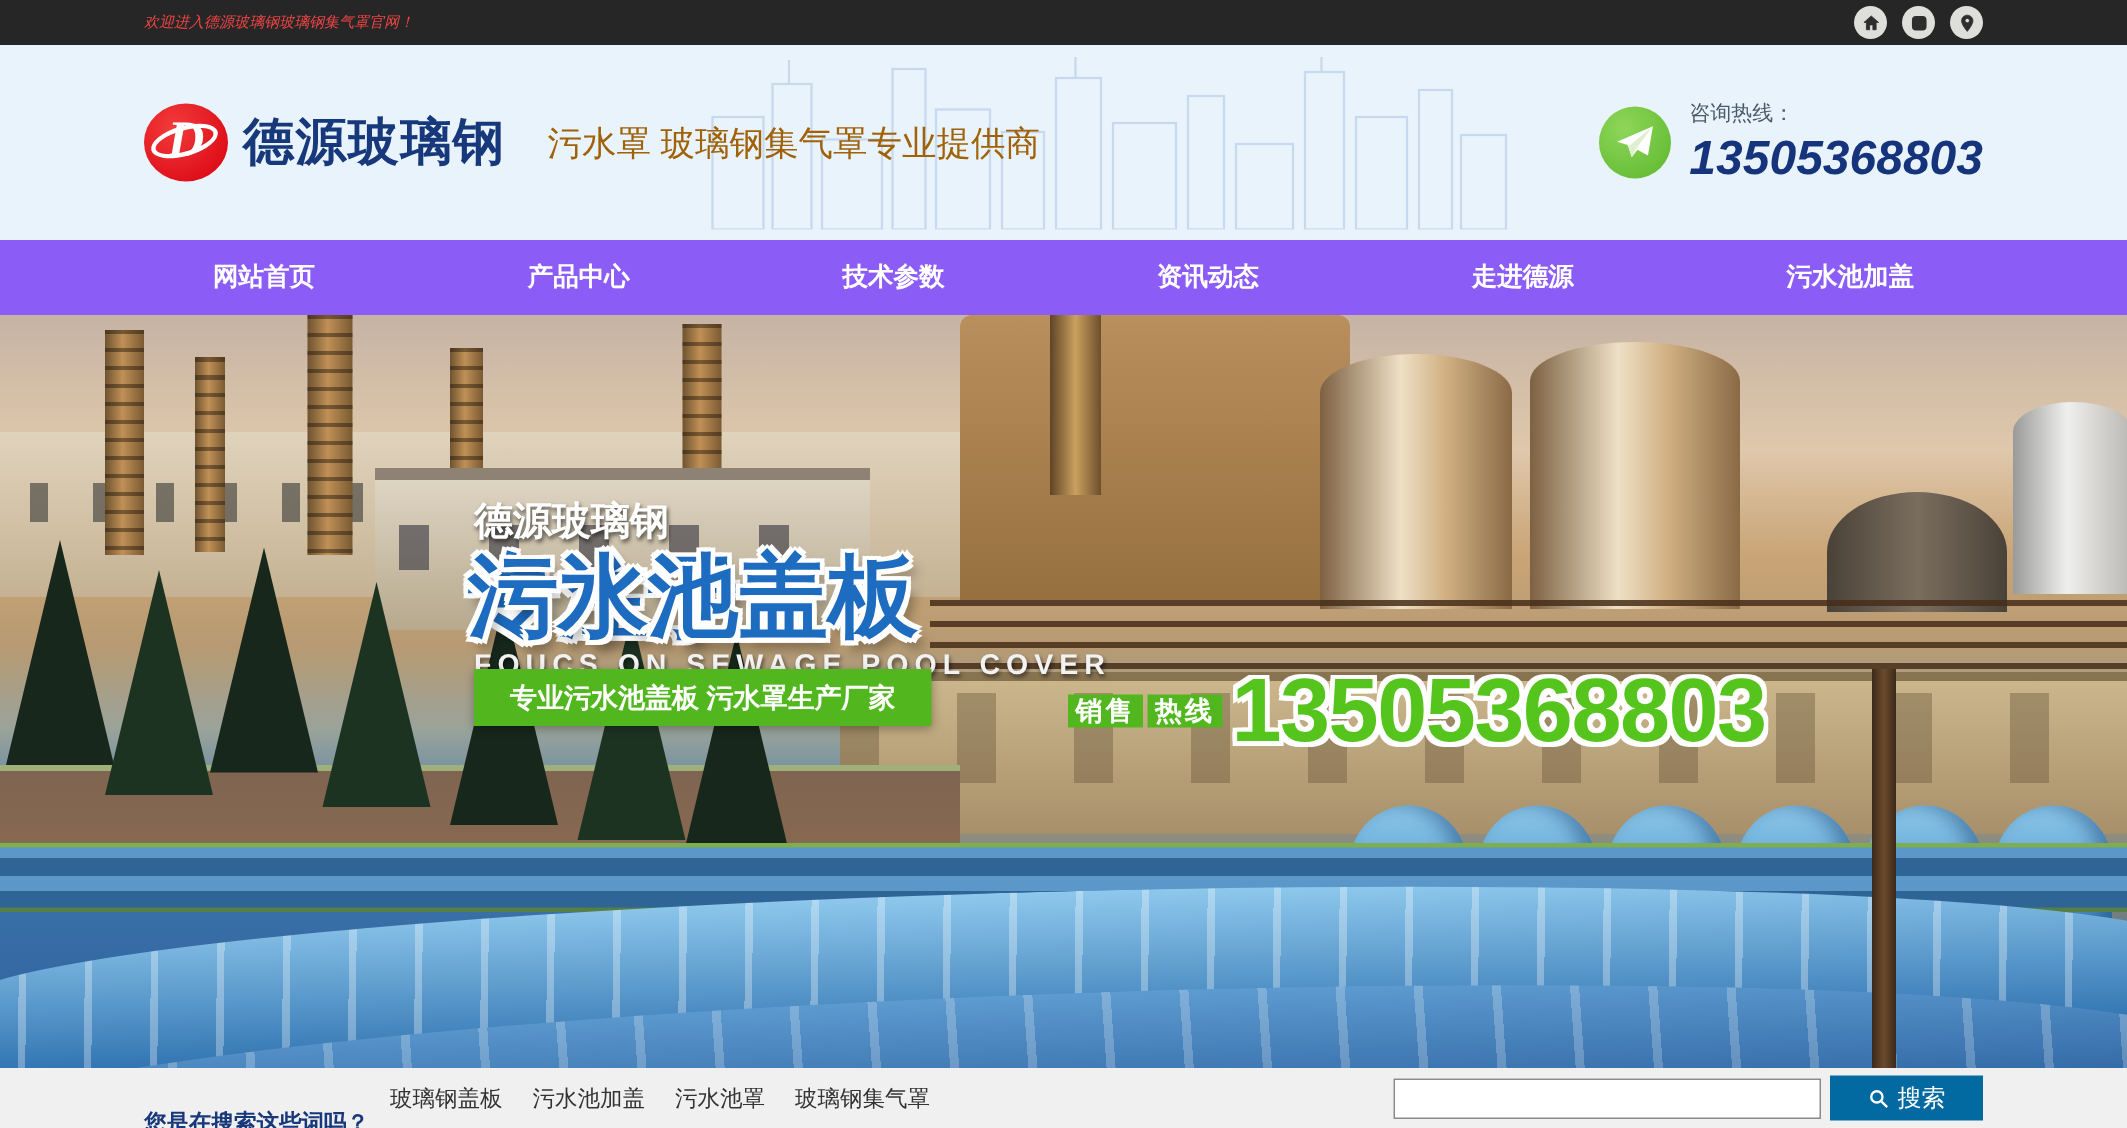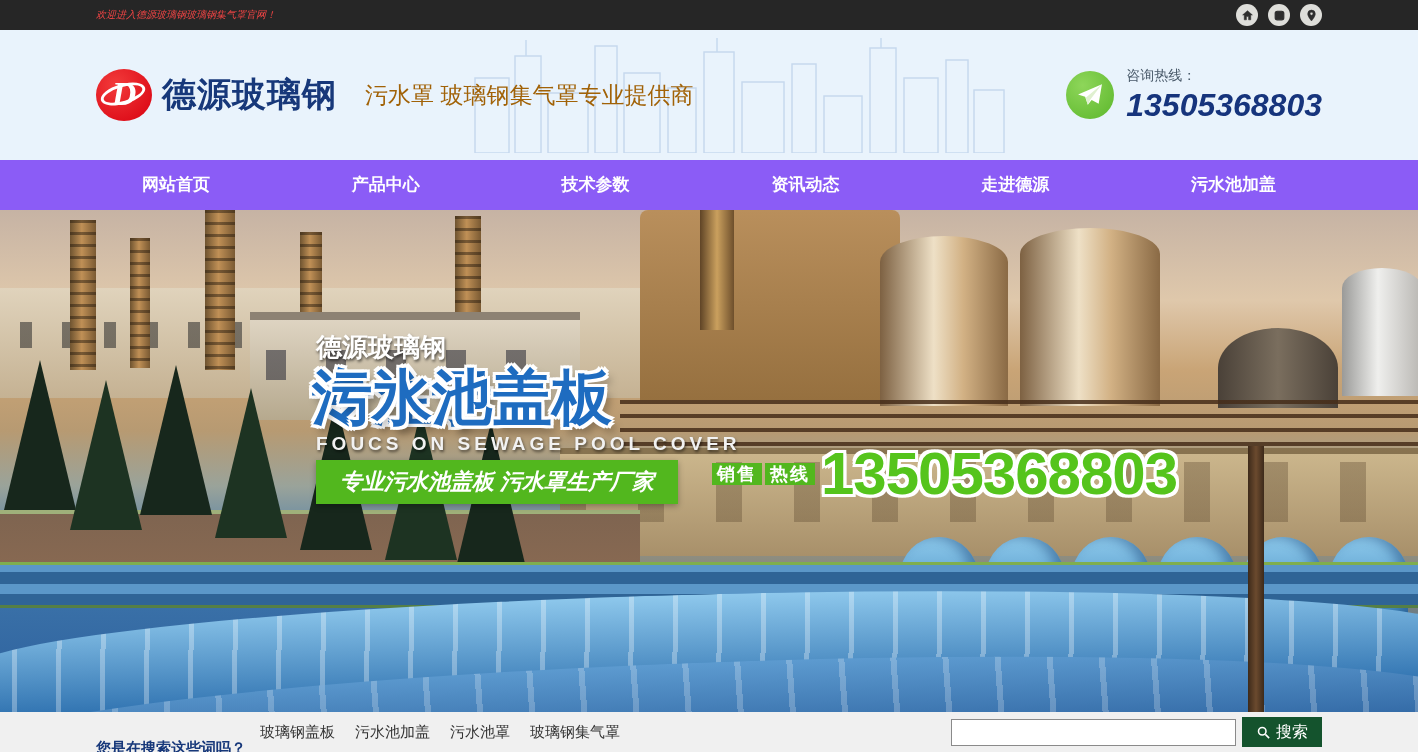--- a/index.html
+++ b/index.html
@@ -74,36 +74,36 @@
   .cover1 { left:-30px; top:384px; width:1500px; height:110px; border-radius:50% 50% 0 0 / 58px 58px 0 0; background:repeating-linear-gradient(92deg, rgba(255,255,255,.30) 0 5px, rgba(255,255,255,0) 5px 44px), linear-gradient(#8ec8ec,#2c6fae); transform:rotate(-1.4deg); }
   .cover2 { left:-40px; top:452px; width:1520px; height:120px; border-radius:50% 50% 0 0 / 64px 64px 0 0; background:repeating-linear-gradient(88deg, rgba(255,255,255,.22) 0 6px, rgba(255,255,255,0) 6px 52px), linear-gradient(#5d9bd0,#1c4f8f); transform:rotate(-2deg); }
   .art-pole { left:1248px; top:236px; width:16px; height:270px; background:linear-gradient(90deg,#3d2a1a,#6b4a2e 50%,#3d2a1a); }
 
   
   .hero-brand { left:316px; top:120px; color:#fff; font-size:26px; font-weight:bold; text-shadow:1px 2px 3px rgba(0,0,0,.6); z-index:5; }
   .hero-headline { left:312px; top:148px; font-size:60px; font-weight:bold; color:#1e6cc0; white-space:nowrap; z-index:5;
       text-shadow:-3px -3px 0 #fff, 3px -3px 0 #fff, -3px 3px 0 #fff, 3px 3px 0 #fff, -3px 0 0 #fff, 3px 0 0 #fff, 0 -3px 0 #fff, 0 3px 0 #fff, 5px 7px 8px rgba(0,0,0,.35); }
   .hero-headline .main { }
   .hero-sub { left:316px; top:223px; color:#f2f2f2; font-size:19px; font-weight:bold; letter-spacing:4px; text-shadow:1px 2px 3px rgba(0,0,0,.55); z-index:5; }
-  .hero-banner-btn { left:316px; top:250px; background:#52b71e; color:#fff; font-size:22px; font-weight:bold; padding:7px 24px; z-index:5; cursor:pointer; box-shadow:0 2px 6px rgba(0,0,0,.3);font-style:italic; }
+  .hero-banner-btn { left:316px; top:236px; background:#52b71e; color:#fff; font-size:18px; font-weight:bold; padding:7px 24px; z-index:5; cursor:pointer; box-shadow:0 2px 6px rgba(0,0,0,.3); }
   .hero-sales { left:712px; top:234px; display:flex; align-items:center; gap:6px; z-index:5; position:absolute; }
   .sales-label { position:static; display:flex; flex-direction:row; gap:3px; }
   .sales-label span { position:static; background:#52b71e; color:#fff; font-size:18px; font-weight:bold; padding:2px 5px; line-height:1; letter-spacing:2px; }
   .sales-number { position:static; font-size:60px; font-weight:800; color:#55c41c; letter-spacing:-1px; line-height:1;
       text-shadow:-3px -3px 0 #fff, 3px -3px 0 #fff, -3px 3px 0 #fff, 3px 3px 0 #fff, -3px 0 0 #fff, 3px 0 0 #fff, 0 -3px 0 #fff, 0 3px 0 #fff; }
 
   
   .footstrip { height:40px; background:#f0f0f0; }
   .footstrip .container { height:40px; display:flex; align-items:center; }
   .foot-prompt { color:#17387a; font-size:15px; font-weight:bold; margin-right:14px;margin-top:32px; }
   .foot-links { display:flex; gap:20px; }
   .foot-link { color:#333; font-size:15px; cursor:pointer; text-decoration:none; }
   .searchbox { margin-left:auto; display:flex; align-items:center; }
   .search-input { width:285px; height:27px; border:1px solid #8a8a8a; background:#fff; padding:0 8px; font-size:14px; outline:none; }
-  .search-btn { width:80px; height:30px; margin-left:6px; background:#14532d; color:#fff; border:none; font-size:16px; cursor:pointer; display:flex; align-items:center; justify-content:center; gap:5px; }
+  .search-btn { width:102px; height:30px; margin-left:6px; background:#0369a1; color:#fff; border:none; font-size:16px; cursor:pointer; display:flex; align-items:center; justify-content:center; gap:5px; }
   .search-btn svg { width:15px; height:15px; }
 </style>
 </head>
 <body>
 
 <div class="topbar">
   <div class="container">
     <span class="topbar-welcome">欢迎进入德源玻璃钢玻璃钢集气罩官网！</span>
     <div class="topbar-social">
       <span class="social-btn">

